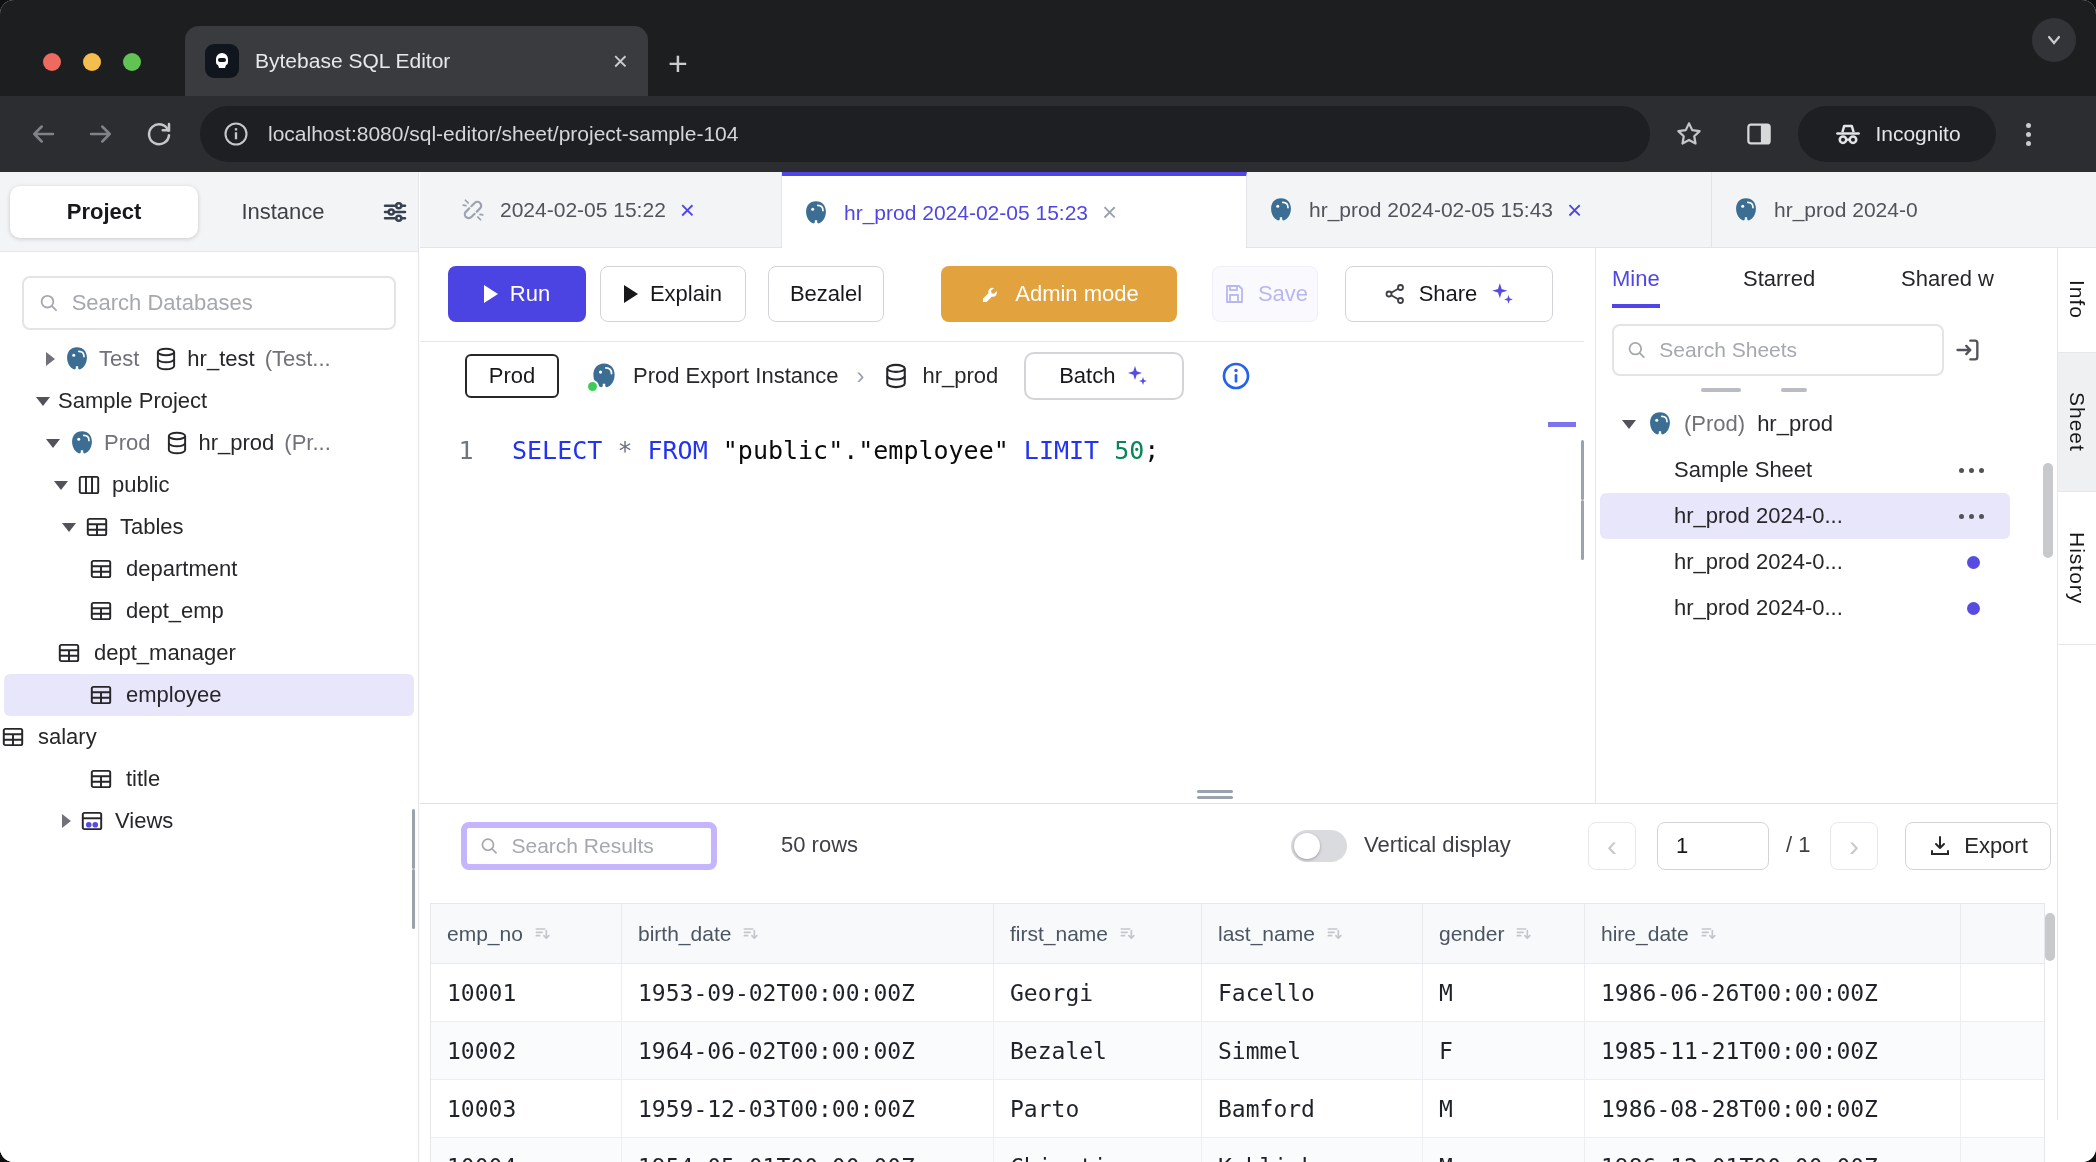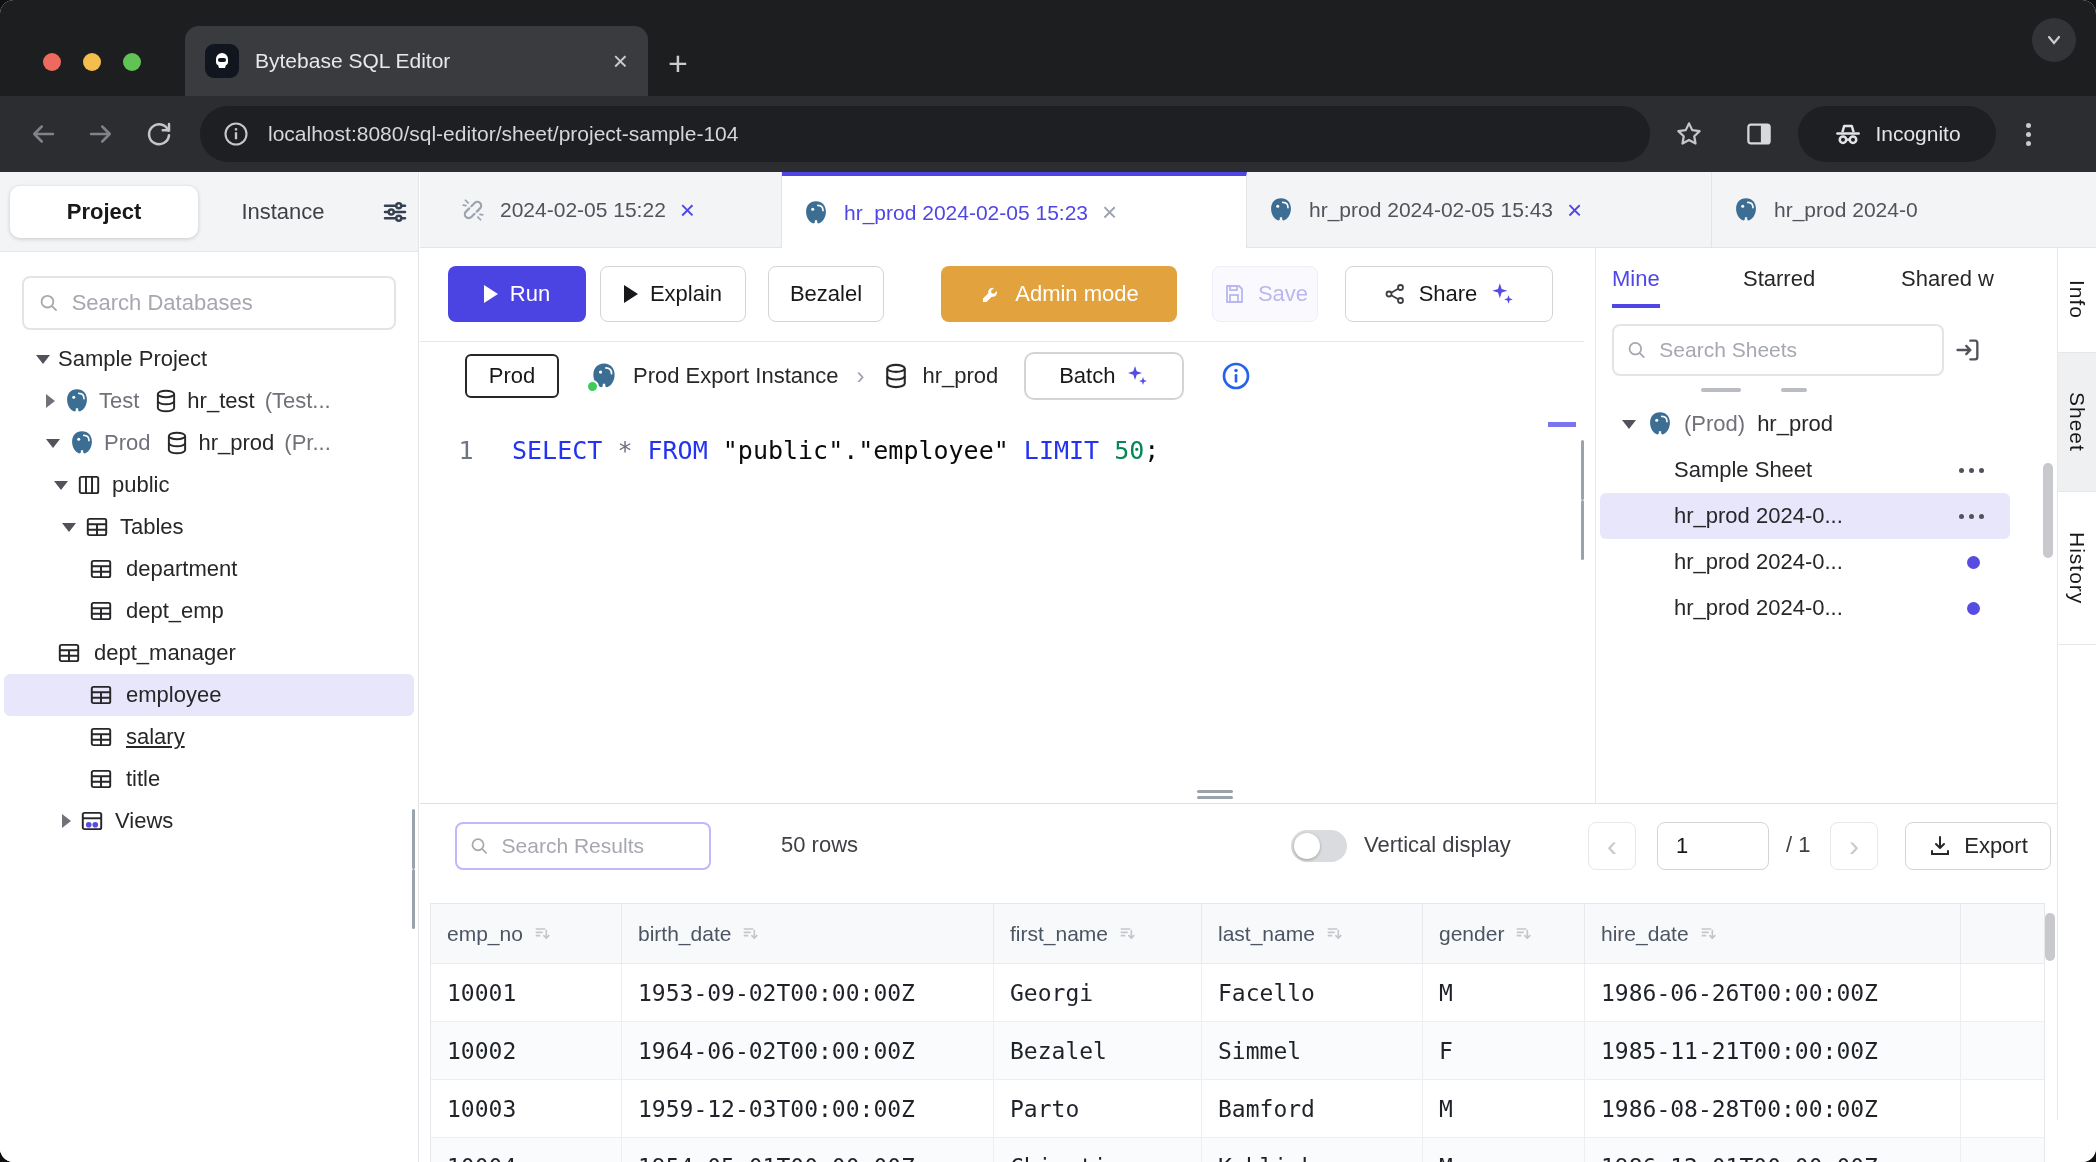--- a/index.html
+++ b/index.html
@@ -101,21 +101,21 @@
   
   #vstrip { left:2057px; top:76px; width:39px; height:872px; border-left:1px solid #e5e7eb; background:#fff; }
   .vtab { width:38px; display:flex; align-items:center; justify-content:center; border-bottom:1px solid #e5e7eb; }
   .vtab span { writing-mode:vertical-rl; font-size:21px; color:#18181b; letter-spacing:1px; }
   .vtab.active { background:#eef0f2; }
 
   
   #hgrip { left:1197px; top:618px; }
   .hgrip i { display:block; width:36px; height:3px; background:#9aa2ab; border-radius:2px; margin-bottom:3px; }
   #results { left:420px; top:631px; width:1637px; height:489px; background:#fff; border-top:1px solid #dfe1e5; }
-  #res-search { position:absolute; left:35px; top:18px; width:256px; height:48px; border:2px solid #c4b5fd; border-radius:8px; display:flex; align-items:center; padding:0 12px; }
+  #res-search { position:absolute; left:41px; top:18px; width:256px; height:48px; border:6px solid #c4b5fd; border-radius:8px; display:flex; align-items:center; padding:0 12px; }
   #rowcount { position:absolute; left:361px; top:28px; font-size:22px; color:#3f3f46; }
   #toggle { position:absolute; left:871px; top:26px; width:56px; height:32px; border-radius:16px; background:#d9dbdf; }
   #toggle i { position:absolute; left:3px; top:3px; width:26px; height:26px; border-radius:50%; background:#fff; box-shadow:0 1px 3px rgba(0,0,0,.3); }
   #vlabel { position:absolute; left:944px; top:28px; font-size:22px; color:#3f3f46; }
   .pgbtn { position:absolute; top:18px; width:48px; height:48px; border:1px solid #e8e8ec; border-radius:8px; display:flex; align-items:center; justify-content:center; color:#c8c9cc; font-size:30px; background:#fff; }
   #page-input { position:absolute; left:1237px; top:18px; width:112px; height:48px; border:1px solid #d4d4d8; border-radius:8px; font-size:22px; color:#18181b; padding-left:18px; outline:none; font-family:"Liberation Sans",sans-serif; }
   #page-total { position:absolute; left:1366px; top:28px; font-size:22px; color:#3f3f46; }
   #export-btn { position:absolute; left:1485px; top:18px; width:146px; height:48px; border:1px solid #d4d4d8; border-radius:8px; background:#fff; display:flex; align-items:center; justify-content:center; gap:12px; font-size:22px; color:#27272a; }
   #grid { position:absolute; left:10px; top:99px; width:1615px; border:1px solid #e5e7eb; border-bottom:none; }
   .g-head { display:grid; grid-template-columns:191px 372px 208px 221px 162px 376px 84px; background:#f8f9fa; height:60px; }
@@ -224,40 +224,40 @@
         </span>
       </div>
       <div id="side-search" class="abs">
         <svg width="24" height="24" viewBox="0 0 24 24">
             <circle cx="10.5" cy="10.5" r="6.5" stroke="#a6a8b0" stroke-width="2" fill="none"></circle>
             <path d="M15.5 15.5L20 20" stroke="#a6a8b0" stroke-width="2" stroke-linecap="round"></path>
           </svg>
         <input class="search-ph" placeholder="Search Databases" style="">
       </div>
       <div id="tree" class="abs">
-        <div class="trow" style="padding-left:26px;">
-          <span class="caret-d tic"></span>
-          <span>Sample Project</span>
-        </div>
         <div class="trow" style="padding-left:36px;">
           <span class="caret-r tic"></span>
           <svg width="28" height="28" viewBox="0 0 24 24" style="margin-right:8px;">
               <path fill="#3c6e93" d="M12 2C6.5 2 3.5 6 3.5 11c0 5 2.8 8.8 5.6 9.8 1 .4 1.9-.2 1.9-1v-1.6h2v1.6c0 .8.9 1.4 1.9 1 2.8-1 5.6-4.8 5.6-9.8 0-5-3-9-8.5-9z"></path>
               <circle cx="9.2" cy="8.8" r="1.3" fill="#fff"></circle>
               <path d="M13.5 5.5c2.5 0 4.5 1.5 4.5 4.5" stroke="#fff" stroke-width="1.4" fill="none" stroke-linecap="round"></path>
             </svg>
           <span class="env">Test</span>
           <svg width="26" height="26" viewBox="0 0 24 24" style="margin:0 8px 0 14px;">
               <ellipse cx="12" cy="5.5" rx="7.5" ry="3" stroke="#27272a" stroke-width="1.8" fill="none"></ellipse>
               <path d="M4.5 5.5v13c0 1.7 3.4 3 7.5 3s7.5-1.3 7.5-3v-13" stroke="#27272a" stroke-width="1.8" fill="none"></path>
               <path d="M4.5 12c0 1.7 3.4 3 7.5 3s7.5-1.3 7.5-3" stroke="#27272a" stroke-width="1.8" fill="none"></path>
             </svg>
           <span>hr_test</span>
           <span class="sfx" style="margin-left:10px;">(Test...</span>
         </div>
+        <div class="trow" style="padding-left:26px;">
+          <span class="caret-d tic"></span>
+          <span>Sample Project</span>
+        </div>
         <div class="trow" style="padding-left:36px;">
           <span class="caret-d tic"></span>
           <svg width="28" height="28" viewBox="0 0 24 24" style="margin-right:8px;">
               <path fill="#3c6e93" d="M12 2C6.5 2 3.5 6 3.5 11c0 5 2.8 8.8 5.6 9.8 1 .4 1.9-.2 1.9-1v-1.6h2v1.6c0 .8.9 1.4 1.9 1 2.8-1 5.6-4.8 5.6-9.8 0-5-3-9-8.5-9z"></path>
               <circle cx="9.2" cy="8.8" r="1.3" fill="#fff"></circle>
               <path d="M13.5 5.5c2.5 0 4.5 1.5 4.5 4.5" stroke="#fff" stroke-width="1.4" fill="none" stroke-linecap="round"></path>
             </svg>
           <span class="env">Prod</span>
           <svg width="26" height="26" viewBox="0 0 24 24" style="margin:0 8px 0 14px;">
               <ellipse cx="12" cy="5.5" rx="7.5" ry="3" stroke="#27272a" stroke-width="1.8" fill="none"></ellipse>
@@ -304,21 +304,21 @@
             </svg>
           <span>dept_manager</span>
         </div>
         <div class="trow sel" style="padding-left:84px;">
           <svg width="26" height="26" viewBox="0 0 24 24" style="margin-right:12px;">
               <rect x="3.5" y="4.5" width="17" height="15" rx="1.5" stroke="#27272a" stroke-width="1.8" fill="none"></rect>
               <path d="M3.5 9.5h17M3.5 14.5h17M12 9.5v10" stroke="#27272a" stroke-width="1.8"></path>
             </svg>
           <span>employee</span>
         </div>
-        <div class="trow" style="padding-left:88px;text-decoration:underline;">
+        <div class="trow" style="">
           <svg width="26" height="26" viewBox="0 0 24 24" style="margin-right:12px;">
               <rect x="3.5" y="4.5" width="17" height="15" rx="1.5" stroke="#27272a" stroke-width="1.8" fill="none"></rect>
               <path d="M3.5 9.5h17M3.5 14.5h17M12 9.5v10" stroke="#27272a" stroke-width="1.8"></path>
             </svg>
           <span>salary</span>
         </div>
         <div class="trow" style="padding-left:88px;">
           <svg width="26" height="26" viewBox="0 0 24 24" style="margin-right:12px;">
               <rect x="3.5" y="4.5" width="17" height="15" rx="1.5" stroke="#27272a" stroke-width="1.8" fill="none"></rect>
               <path d="M3.5 9.5h17M3.5 14.5h17M12 9.5v10" stroke="#27272a" stroke-width="1.8"></path>

